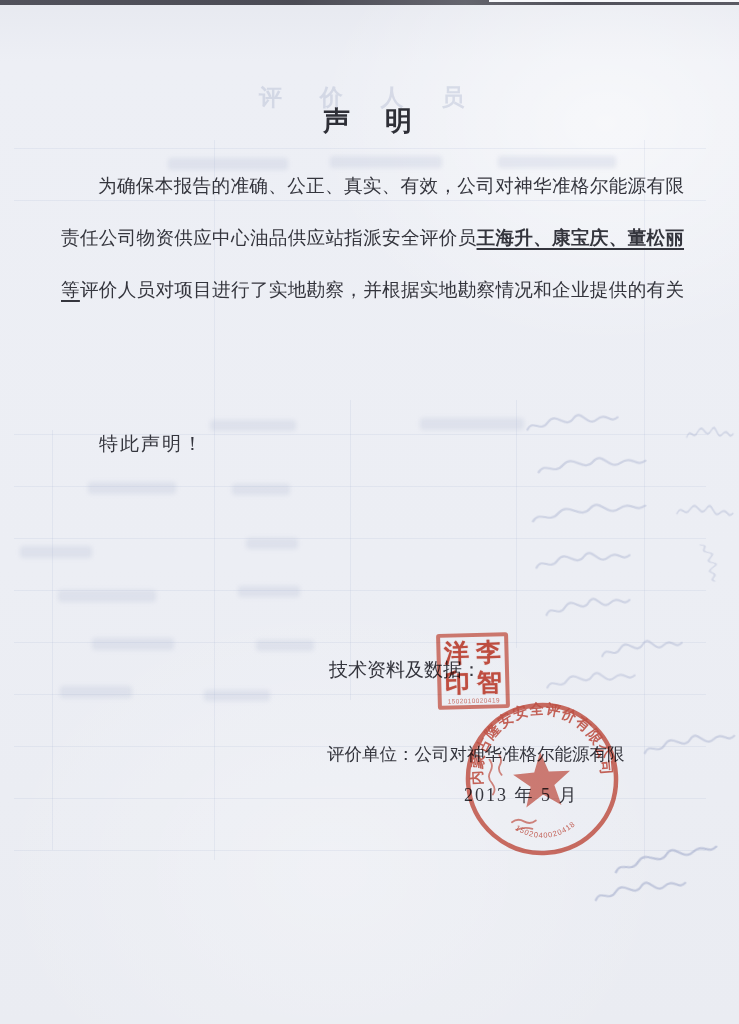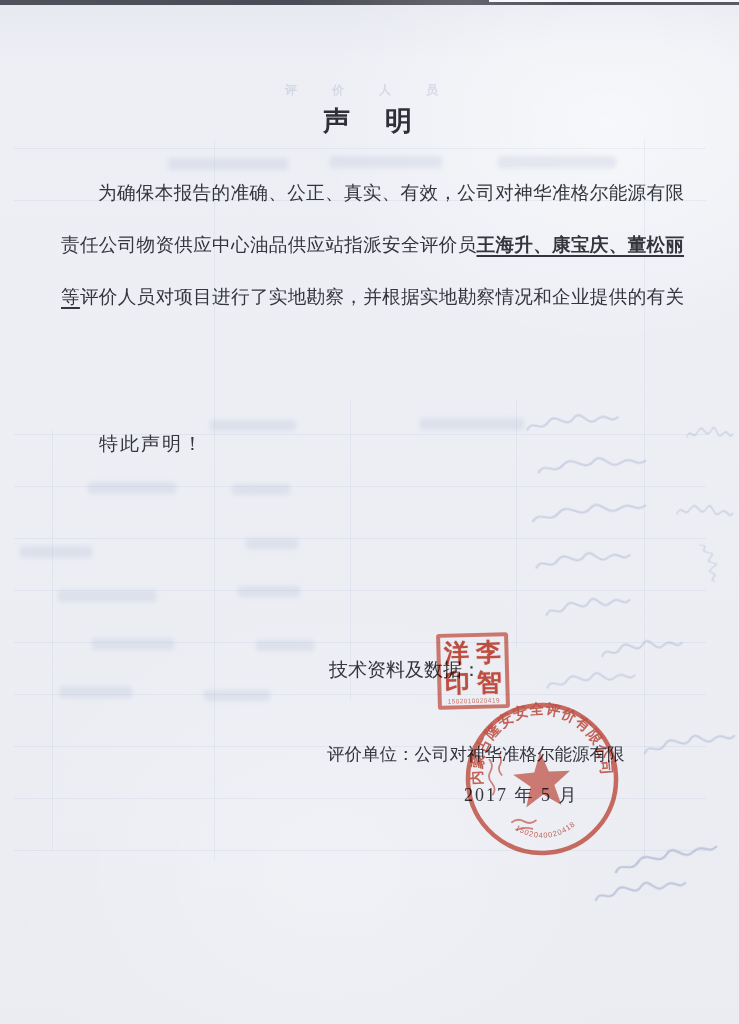--- a/index.html
+++ b/index.html
@@ -17,34 +17,34 @@
   }
   .scan-strip{position:absolute;top:0;left:0;width:739px;height:5px;
     background:linear-gradient(90deg,#41414b 0%,#3a3a44 40%,#56565f 63%,#3f3f49 78%,#4a4a54 100%);
     opacity:.9;}
   .scan-sliver{position:absolute;top:0;right:0;width:250px;height:2px;background:#f7f8fb;}
 
   
   .ghost{position:absolute;left:0;top:0;width:739px;height:1024px;pointer-events:none;}
   .ghost-header{
     position:absolute;top:82px;left:0;width:739px;text-align:center;
-    font-size:12px;letter-spacing:16px;color:rgba(138,150,186,0.26);
+    font-size:23px;letter-spacing:16px;color:rgba(138,150,186,0.26);
     filter:blur(0.6px);font-weight:bold;
   }
   .gline{position:absolute;background:rgba(150,162,200,0.13);}
   .gblob{position:absolute;background:rgba(148,158,195,0.17);filter:blur(2px);border-radius:3px;}
   .gsig{position:absolute;overflow:visible;}
   .gsig path{fill:none;stroke:#b0b8d3;stroke-width:2;stroke-linecap:round;}
 
   
   .title{
     position:absolute;top:103px;left:0;width:739px;text-align:center;
     font-size:27px;font-weight:bold;letter-spacing:4px;color:#2e2f37;
   }
-  .para{position:absolute;left:61px;top:167px;width:623px;}
+  .para{position:absolute;left:61px;top:160px;width:623px;}
   .para-line{
     height:52px;line-height:52px;font-size:18.6px;
     text-align:justify;text-align-last:justify;white-space:nowrap;
   }
   .para-line.indent{text-indent:37px;}
   .uname{font-weight:bold;text-decoration:underline;text-underline-offset:4px;text-decoration-thickness:1.5px;}
   .uonly{text-decoration:underline;text-underline-offset:4px;text-decoration-thickness:1.5px;}
   .closing{position:absolute;top:410px;left:99px;font-size:19px;letter-spacing:2px;margin-top:21px;}
   .legal-line{position:absolute;top:657px;left:329px;font-size:19px;}
   .eval-line{position:absolute;top:742px;left:327px;font-size:17.5px;}
@@ -172,21 +172,21 @@
 
   <div class="seal-personal">
     <span class="ch">洋</span>
     <span class="ch">李</span>
     <span class="ch">印</span>
     <span class="ch">智</span>
     <span class="num">1502010020419</span>
   </div>
 
   <div class="eval-line">评价单位：公司对神华准格尔能源有限</div>
-  <div class="date-line">2017 年 5 月</div>
+  <div class="date-line">2013 年 5 月</div>
 
   <svg class="seal-company" viewBox="0 0 162 166">
     <circle cx="81" cy="83" r="74" fill="none" stroke="rgba(203,74,58,0.85)" stroke-width="4.5"></circle>
     <polygon points="81,56 88.3,75.9 109.5,76.7 92.9,89.9 98.6,110.3 81,98.5 63.4,110.3 69.1,89.9 52.5,76.7 73.7,75.9" fill="rgba(203,74,58,0.75)"></polygon>
     <defs>
       <path id="arcTop" d="M 27 104 A 60 60 0 1 1 135 104"></path>
       <path id="arcBottom" d="M 37 113 A 48 48 0 0 0 125 113"></path>
     </defs>
     <text class="arc-cn"><textPath href="#arcTop" startOffset="50%" text-anchor="middle">内蒙古隆安安全评价有限公司</textPath></text>
     <text class="arc-num"><textPath href="#arcBottom" startOffset="50%" text-anchor="middle">1502040020418</textPath></text>

